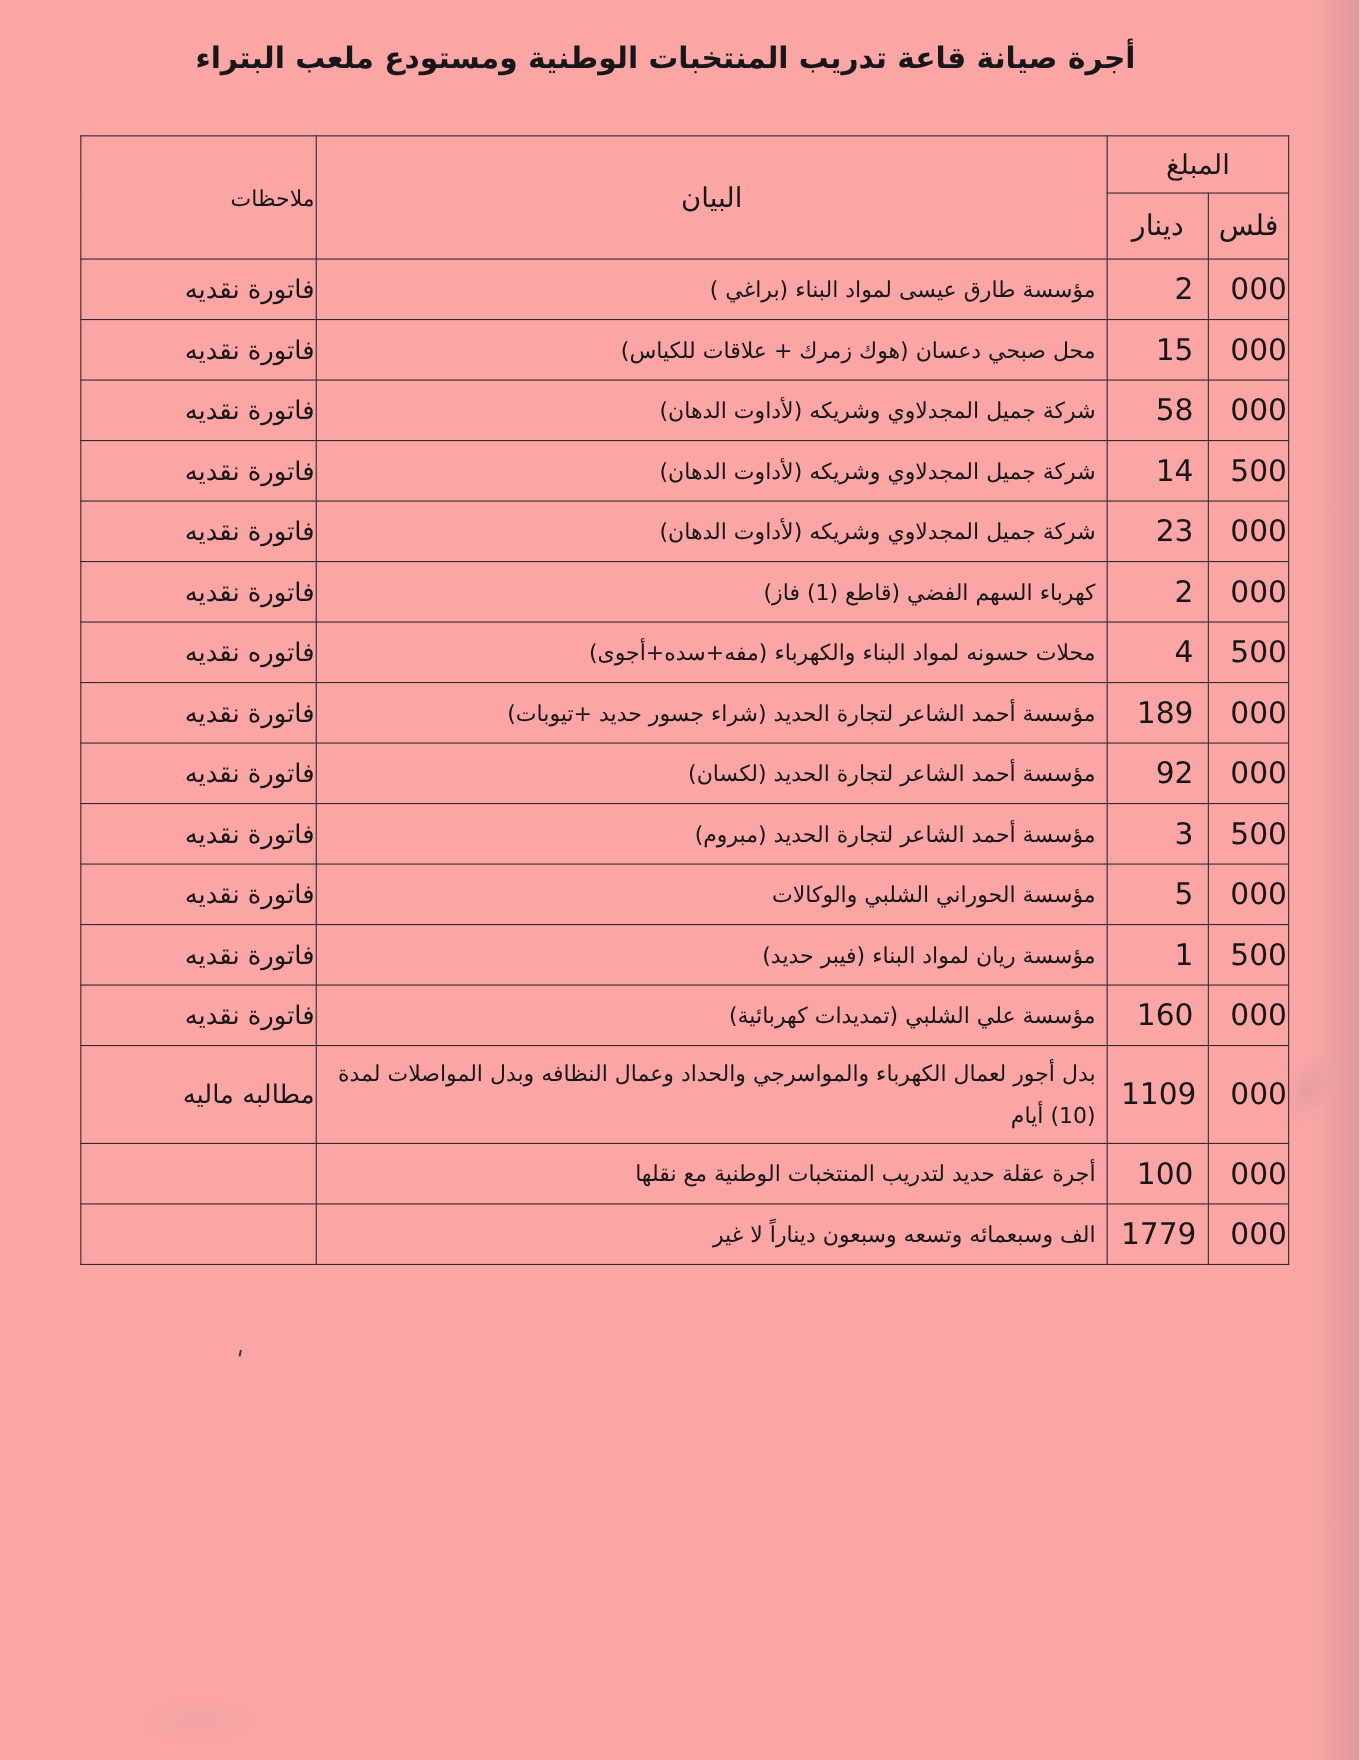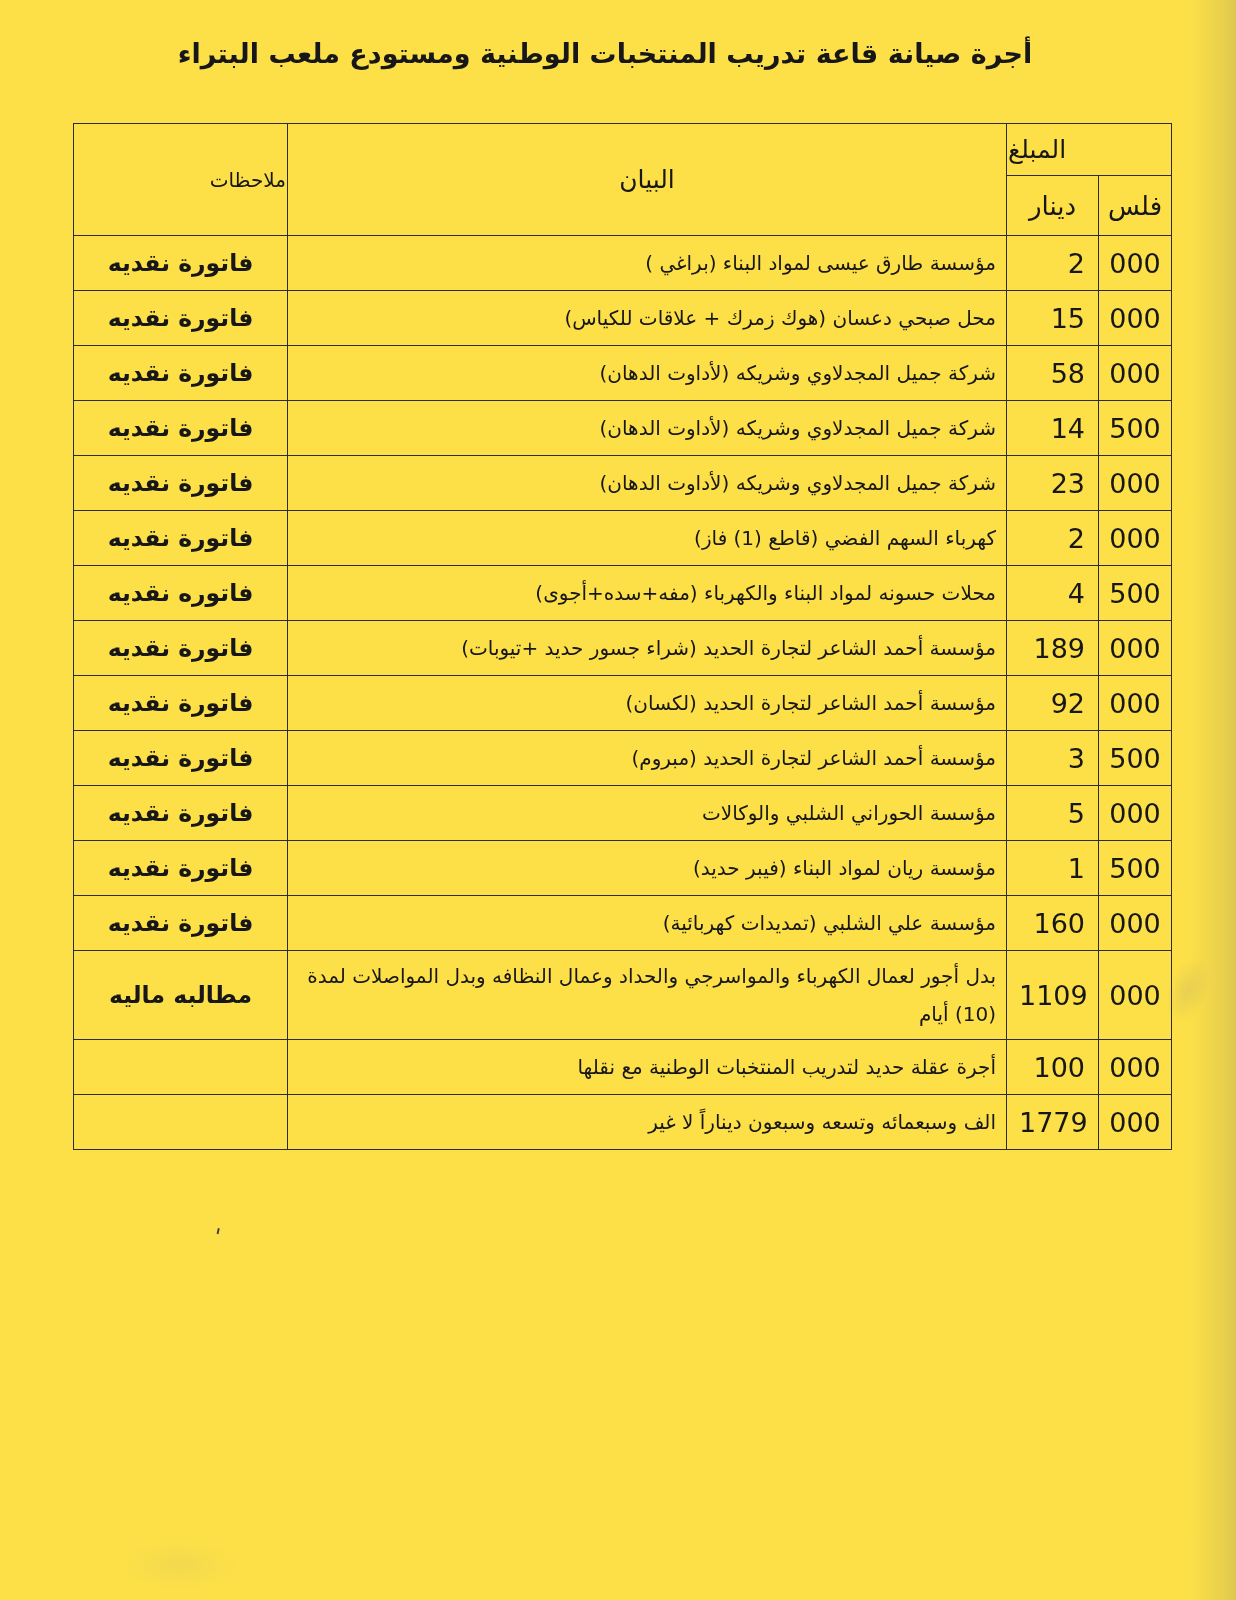--- a/index.html
+++ b/index.html
@@ -1,20 +1,20 @@
 <!DOCTYPE html>
 <html lang="ar"><head>
 <meta charset="utf-8">
 <style>
   html,body { margin:0; padding:0; background:#e8e8e6; }
   .page {
     position:relative;
     width:1236px; height:1600px;
     margin:0 auto;
-    background:#fde047;
+    background:#fca5a5;
     font-family:"DejaVu Sans", sans-serif;
     color:#17171a;
     overflow:hidden;
   }
   
   .edge-shadow {
     position:absolute; top:0; right:0; width:46px; height:1600px;
     background:linear-gradient(to right, rgba(110,110,112,0) 0%, rgba(110,110,112,0.14) 70%, rgba(110,110,112,0.22) 100%);
     pointer-events:none;
   }
@@ -50,47 +50,46 @@
   .expense-table th, .expense-table td {
     border:1.6px solid #2c2c30;
     font-weight:normal;
     vertical-align:middle;
     overflow:hidden;
   }
   .expense-table thead tr.h1 { height:52px; }
   .expense-table thead tr.h2 { height:60px; }
   .expense-table tbody tr { height:55px; }
 
-  th.amount-h { font-size:25px; text-align:left; }
+  th.amount-h { font-size:25px; text-align:center; }
   th.desc-h   { font-size:25px; text-align:center; }
   th.notes-h  { font-size:20px; text-align:right; }
   th.fils-h, th.dinar-h { font-size:26px; text-align:center; }
 
   td.fils {
-    text-align:center;
+    text-align:right;
     font-size:27px;
   }
   td.dinar {
     text-align:right;
     padding-right:0;
     padding-left:12px;
     font-size:27px;
   }
   
   td.dinar { direction:ltr; text-align:right; padding-right:13px; }
   td.description {
     text-align:right;
     font-size:20px;
     padding:6px 10px 6px 8px;
     line-height:1.9;
   }
   td.notes {
-    text-align:center;
+    text-align:right;
     font-size:23.5px;
-    font-weight:bold;
   }
 
   .footer {
     position:absolute; top:1216px; left:0; right:30px;
     direction:rtl; text-align:center;
     font-size:23px; font-weight:bold;
   }
 </style>
 </head>
 <body>

